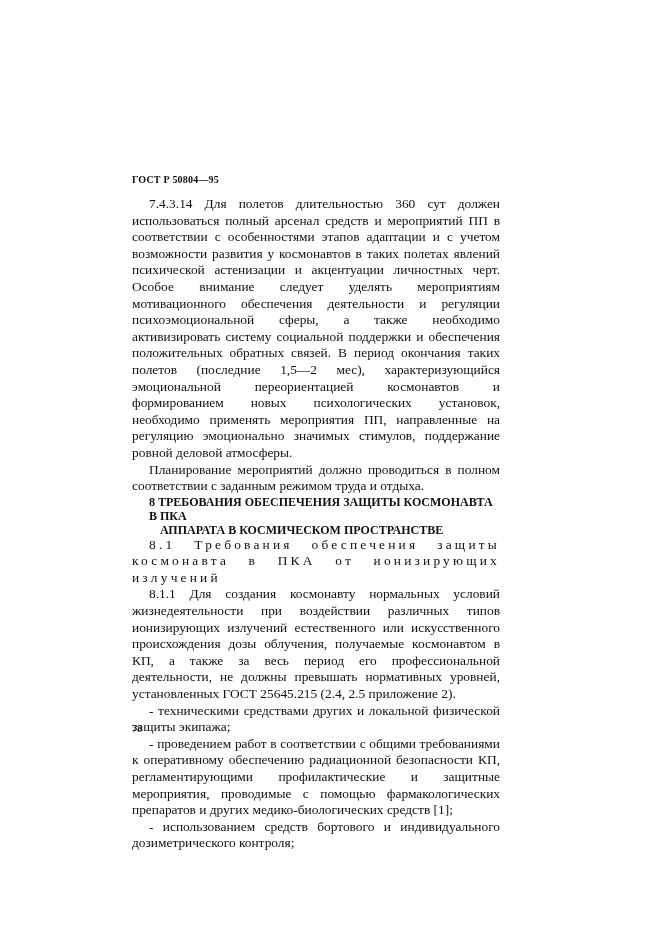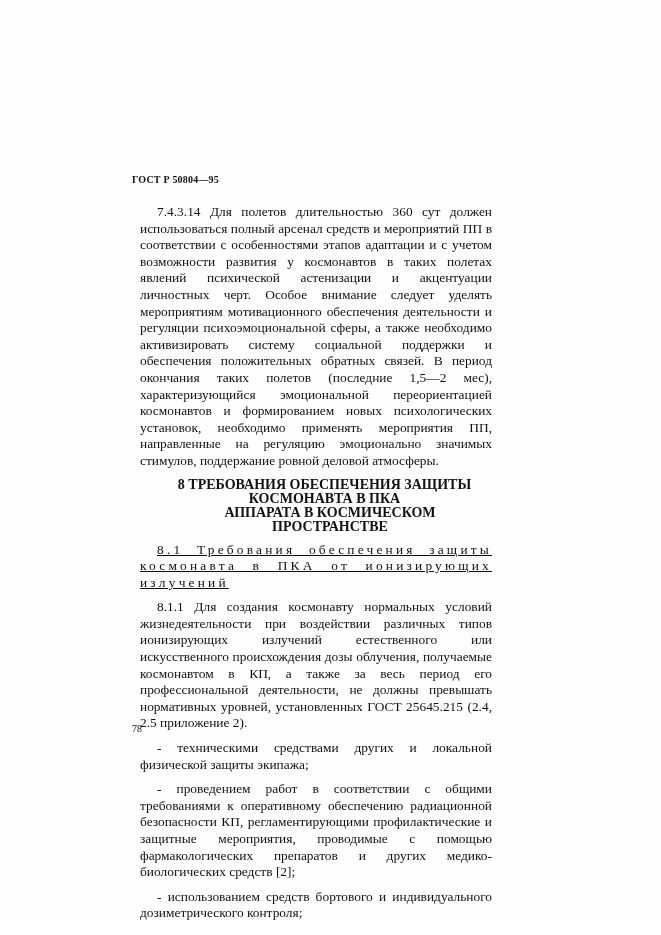--- a/index.html
+++ b/index.html
@@ -9,49 +9,50 @@
   }
   .page { position: absolute; left: 0; top: 0; width: 661px; height: 919px; background: #fefefe; }
   .header {
     position: absolute; left: 132px; top: 174px;
     font-size: 10px; font-weight: bold; letter-spacing: 0.2px;
   }
   .body-text {
     position: absolute; left: 132px; top: 196px; width: 368px;
     font-size: 13.4px; line-height: 16.6px; text-align: justify;
   }
-  .body-text p { margin: 8px; text-indent: 17px; }
+  .body-text p { margin: 0; text-indent: 17px; }
   .section-title {
     margin: 22px 0 14px 0; text-indent: 0 !important;
-    font-size: 14px; font-weight: bold; line-height: 14px; text-align: center;
+    font-size: 12px; font-weight: bold; line-height: 14px; text-align: left;
   }
   .section-title span { display: block; }
   .st1 { padding-left: 17px; }
   .st2 { padding-left: 22px; }
   .st3 { padding-left: 28px; font-family: Liberation Serif, serif; }
-  .spaced { letter-spacing: 3.2px; text-decoration: underline; }
+  .spaced { letter-spacing: 3.2px; }
   .page-number {
     position: absolute; left: 132px; top: 723px; font-size: 10px;
   }
 </style>
 </head>
 <body>
 
 <div class="page">
   <div class="header">ГОСТ Р 50804—95</div>
 
   <div class="body-text">
     <p>7.4.3.14 Для полетов длительностью 360 сут должен использоваться полный арсенал средств и мероприятий ПП в соответствии с особенностями этапов адаптации и с учетом возможности развития у космонавтов в таких полетах явлений психической астенизации и акцентуации личностных черт. Особое внимание следует уделять мероприятиям мотивационного обеспечения деятельности и регуляции психоэмоциональной сферы, а также необходимо активизировать систему социальной поддержки и обеспечения положительных обратных связей. В период окончания таких полетов (последние 1,5—2 мес), характеризующийся эмоциональной переориентацией космонавтов и формированием новых психологических установок, необходимо применять мероприятия ПП, направленные на регуляцию эмоционально значимых стимулов, поддержание ровной деловой атмосферы.</p>
+    <p>Планирование мероприятий должно проводиться в полном соответствии с заданным режимом труда и отдыха.</p>
 
     <p class="section-title">
       <span class="st1">8 ТРЕБОВАНИЯ ОБЕСПЕЧЕНИЯ ЗАЩИТЫ КОСМОНАВТА В ПКА</span>
       <span class="st3">АППАРАТА В КОСМИЧЕСКОМ ПРОСТРАНСТВЕ</span>
     </p>
 
     <p class="spaced">8.1 Требования обеспечения защиты космонавта в ПКА от ионизирующих излучений</p>
     <p>8.1.1 Для создания космонавту нормальных условий жизнедеятельности при воздействии различных типов ионизирующих излучений естественного или искусственного происхождения дозы облучения, получаемые космонавтом в КП, а также за весь период его профессиональной деятельности, не должны превышать нормативных уровней, установленных ГОСТ 25645.215 (2.4, 2.5 приложение 2).</p>
     <p>- техническими средствами других и локальной физической защиты экипажа;</p>
-    <p>- проведением работ в соответствии с общими требованиями к оперативному обеспечению радиационной безопасности КП, регламентирующими профилактические и защитные мероприятия, проводимые с помощью фармакологических препаратов и других медико-биологических средств [2];</p>
+    <p>- проведением работ в соответствии с общими требованиями к оперативному обеспечению радиационной безопасности КП, регламентирующими профилактические и защитные мероприятия, проводимые с помощью фармакологических препаратов и других медико-биологических средств [1];</p>
     <p>- использованием средств бортового и индивидуального дозиметрического контроля;</p>
   </div>
 
   <div class="page-number">78</div>
 </div>
 
 </body></html>

